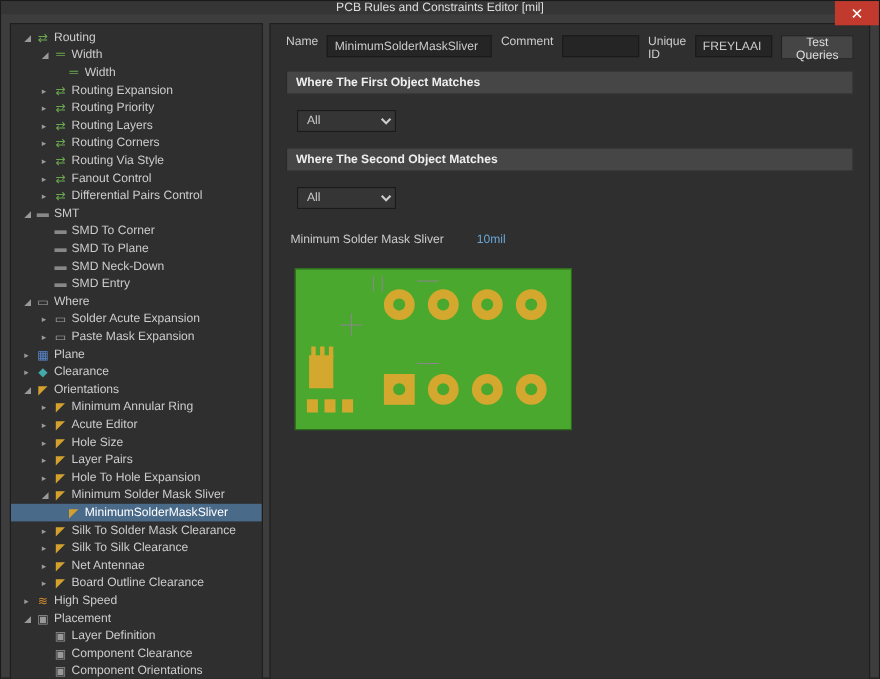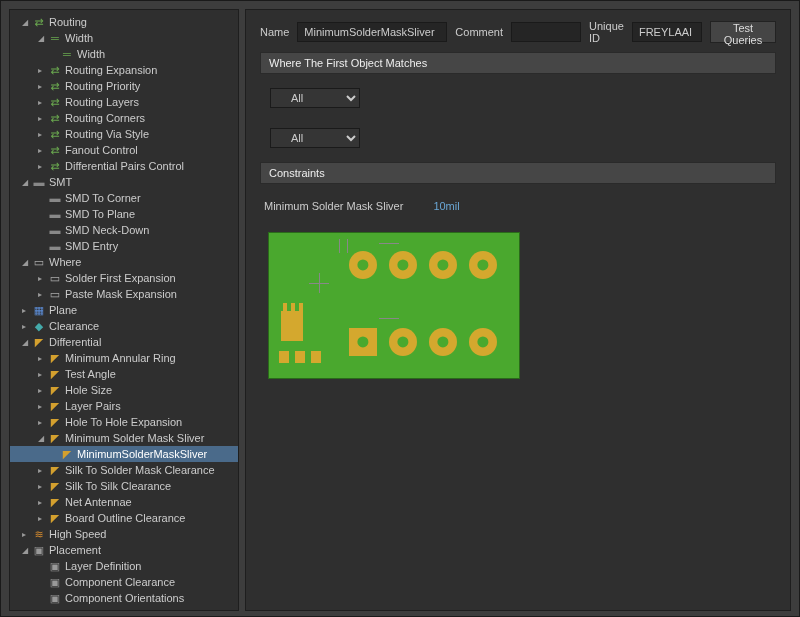--- a/index.html
+++ b/index.html
@@ -20,31 +20,31 @@
 .ic-smt { color: #888; }
 .ic-mask { color: #aaa; }
 .ic-plane { color: #5b8bd4; }
 .ic-test { color: #4aa; }
 .ic-mfg { color: #d4a02e; }
 .ic-hs { color: #d48a2e; }
 .ic-place { color: #999; }
 .ic-width { color: #6aa84f; }
 
 .main { flex: 1; background: #2f2f2f; border: 1px solid #1e1e1e; padding: 10px 14px; display: flex; flex-direction: column; gap: 8px; }
-.header-row { display: flex; align-items: center; gap: 8px; }
+.header-row { display: flex; align-items: flex-start; gap: 8px; }
 .label { color: #ccc; font-size: 11px; }
 .input { background: #252525; border: 1px solid #1a1a1a; color: #ccc; height: 20px; padding: 0 6px; font-size: 11px; }
 .input.name { width: 150px; }
 .input.comment { width: 70px; }
 .input.uid { width: 70px; }
 .btn { background: #454545; border: 1px solid #222; color: #ddd; height: 22px; padding: 0 10px; font-size: 11px; cursor: pointer; }
 
-.section-header { background: #464646; height: 22px; display: flex; align-items: center; padding: 0 8px; font-weight: normal; color: #eee; border: 1px solid #2a2a2a; }
+.section-header { background: #464646; height: 22px; display: flex; align-items: center; padding: 0 8px; font-weight: bold; color: #eee; border: 1px solid #2a2a2a; }
 .section-body { padding: 6px 10px; }
-.select { background: #353535; border: 1px solid #1a1a1a; color: #ccc; height: 20px; width: 90px; font-size: 11px; padding: 0 16px; }
+.select { background: #353535; border: 1px solid #1a1a1a; color: #ccc; height: 20px; width: 90px; font-size: 11px; padding: 0 4px; }
 
 .constraint-row { display: flex; align-items: center; gap: 30px; padding: 8px 4px; }
 .constraint-label { color: #ccc; }
 .constraint-value { color: #6aa6d4; }
 
 .pcb-preview { width: 260px; height: 155px; position: relative; margin-left: 4px; }
 .pcb-board { position: absolute; left: 4px; top: 4px; width: 252px; height: 147px; background: #4aa82e; border: 1px solid #2a6a1a; }
 .pad-ring { position: absolute; border-radius: 50%; background: #d4a82e; }
 .pad-ring::after { content: ''; position: absolute; left: 50%; top: 50%; width: 40%; height: 40%; transform: translate(-50%, -50%); border-radius: 50%; background: #4aa82e; }
 .pad-sq { position: absolute; background: #d4a82e; }
@@ -53,20 +53,24 @@
 .dim-line { position: absolute; background: #888; }
 
 ::-webkit-scrollbar { width: 10px; }
 ::-webkit-scrollbar-track { background: #2a2a2a; }
 ::-webkit-scrollbar-thumb { background: #555; }
 </style>
 </head>
 <body>
 
 <div class="window">
+  <div class="titlebar">
+    <span class="titlebar-text">PCB Rules and Constraints Editor [mil]</span>
+    <div class="close-btn">✕</div>
+  </div>
 
   <div class="content">
     <div class="sidebar">
       <div class="tree-item" style="--indent:12px">
           <span class="tree-arrow">◢</span>
           <span class="tree-icon ic-route">⇄</span>
           <span>Routing</span>
         </div>
       <div class="tree-item" style="--indent:28px">
           <span class="tree-arrow">◢</span>
@@ -134,51 +138,51 @@
           <span>SMD Entry</span>
         </div>
       <div class="tree-item" style="--indent:12px">
           <span class="tree-arrow">◢</span>
           <span class="tree-icon ic-mask">▭</span>
           <span>Where</span>
         </div>
       <div class="tree-item" style="--indent:28px">
           <span class="tree-arrow">▸</span>
           <span class="tree-icon ic-mask">▭</span>
-          <span>Solder First Expansion</span>
+          <span>Solder Acute Expansion</span>
         </div>
       <div class="tree-item" style="--indent:28px">
           <span class="tree-arrow">▸</span>
           <span class="tree-icon ic-mask">▭</span>
           <span>Paste Mask Expansion</span>
         </div>
       <div class="tree-item" style="--indent:12px">
           <span class="tree-arrow">▸</span>
           <span class="tree-icon ic-plane">▦</span>
           <span>Plane</span>
         </div>
       <div class="tree-item" style="--indent:12px">
           <span class="tree-arrow">▸</span>
           <span class="tree-icon ic-test">◆</span>
           <span>Clearance</span>
         </div>
       <div class="tree-item" style="--indent:12px">
           <span class="tree-arrow">◢</span>
           <span class="tree-icon ic-mfg">◤</span>
-          <span>Differential</span>
+          <span>Orientations</span>
         </div>
       <div class="tree-item" style="--indent:28px">
           <span class="tree-arrow">▸</span>
           <span class="tree-icon ic-mfg">◤</span>
           <span>Minimum Annular Ring</span>
         </div>
       <div class="tree-item" style="--indent:28px">
           <span class="tree-arrow">▸</span>
           <span class="tree-icon ic-mfg">◤</span>
-          <span>Test Angle</span>
+          <span>Acute Editor</span>
         </div>
       <div class="tree-item" style="--indent:28px">
           <span class="tree-arrow">▸</span>
           <span class="tree-icon ic-mfg">◤</span>
           <span>Hole Size</span>
         </div>
       <div class="tree-item" style="--indent:28px">
           <span class="tree-arrow">▸</span>
           <span class="tree-icon ic-mfg">◤</span>
           <span>Layer Pairs</span>
@@ -251,25 +255,25 @@
         <span class="label">Unique ID</span>
         <input class="input uid" value="FREYLAAI" style="">
         <button class="btn">Test Queries</button>
       </div>
 
       <div class="section-header">Where The First Object Matches</div>
       <div class="section-body">
         <select class="select"><option>All</option></select>
       </div>
 
+      <div class="section-header">Where The Second Object Matches</div>
       <div class="section-body">
         <select class="select"><option>All</option></select>
       </div>
 
-      <div class="section-header">Constraints</div>
       <div class="constraint-row">
         <span class="constraint-label">Minimum Solder Mask Sliver</span>
         <span class="constraint-value">10mil</span>
       </div>
 
       <div class="pcb-preview">
         <div class="pcb-board">
 
           <div class="pad-ring" style="left:80px;top:18px;width:28px;height:28px"></div>
           <div class="pad-ring" style="left:120px;top:18px;width:28px;height:28px"></div>

